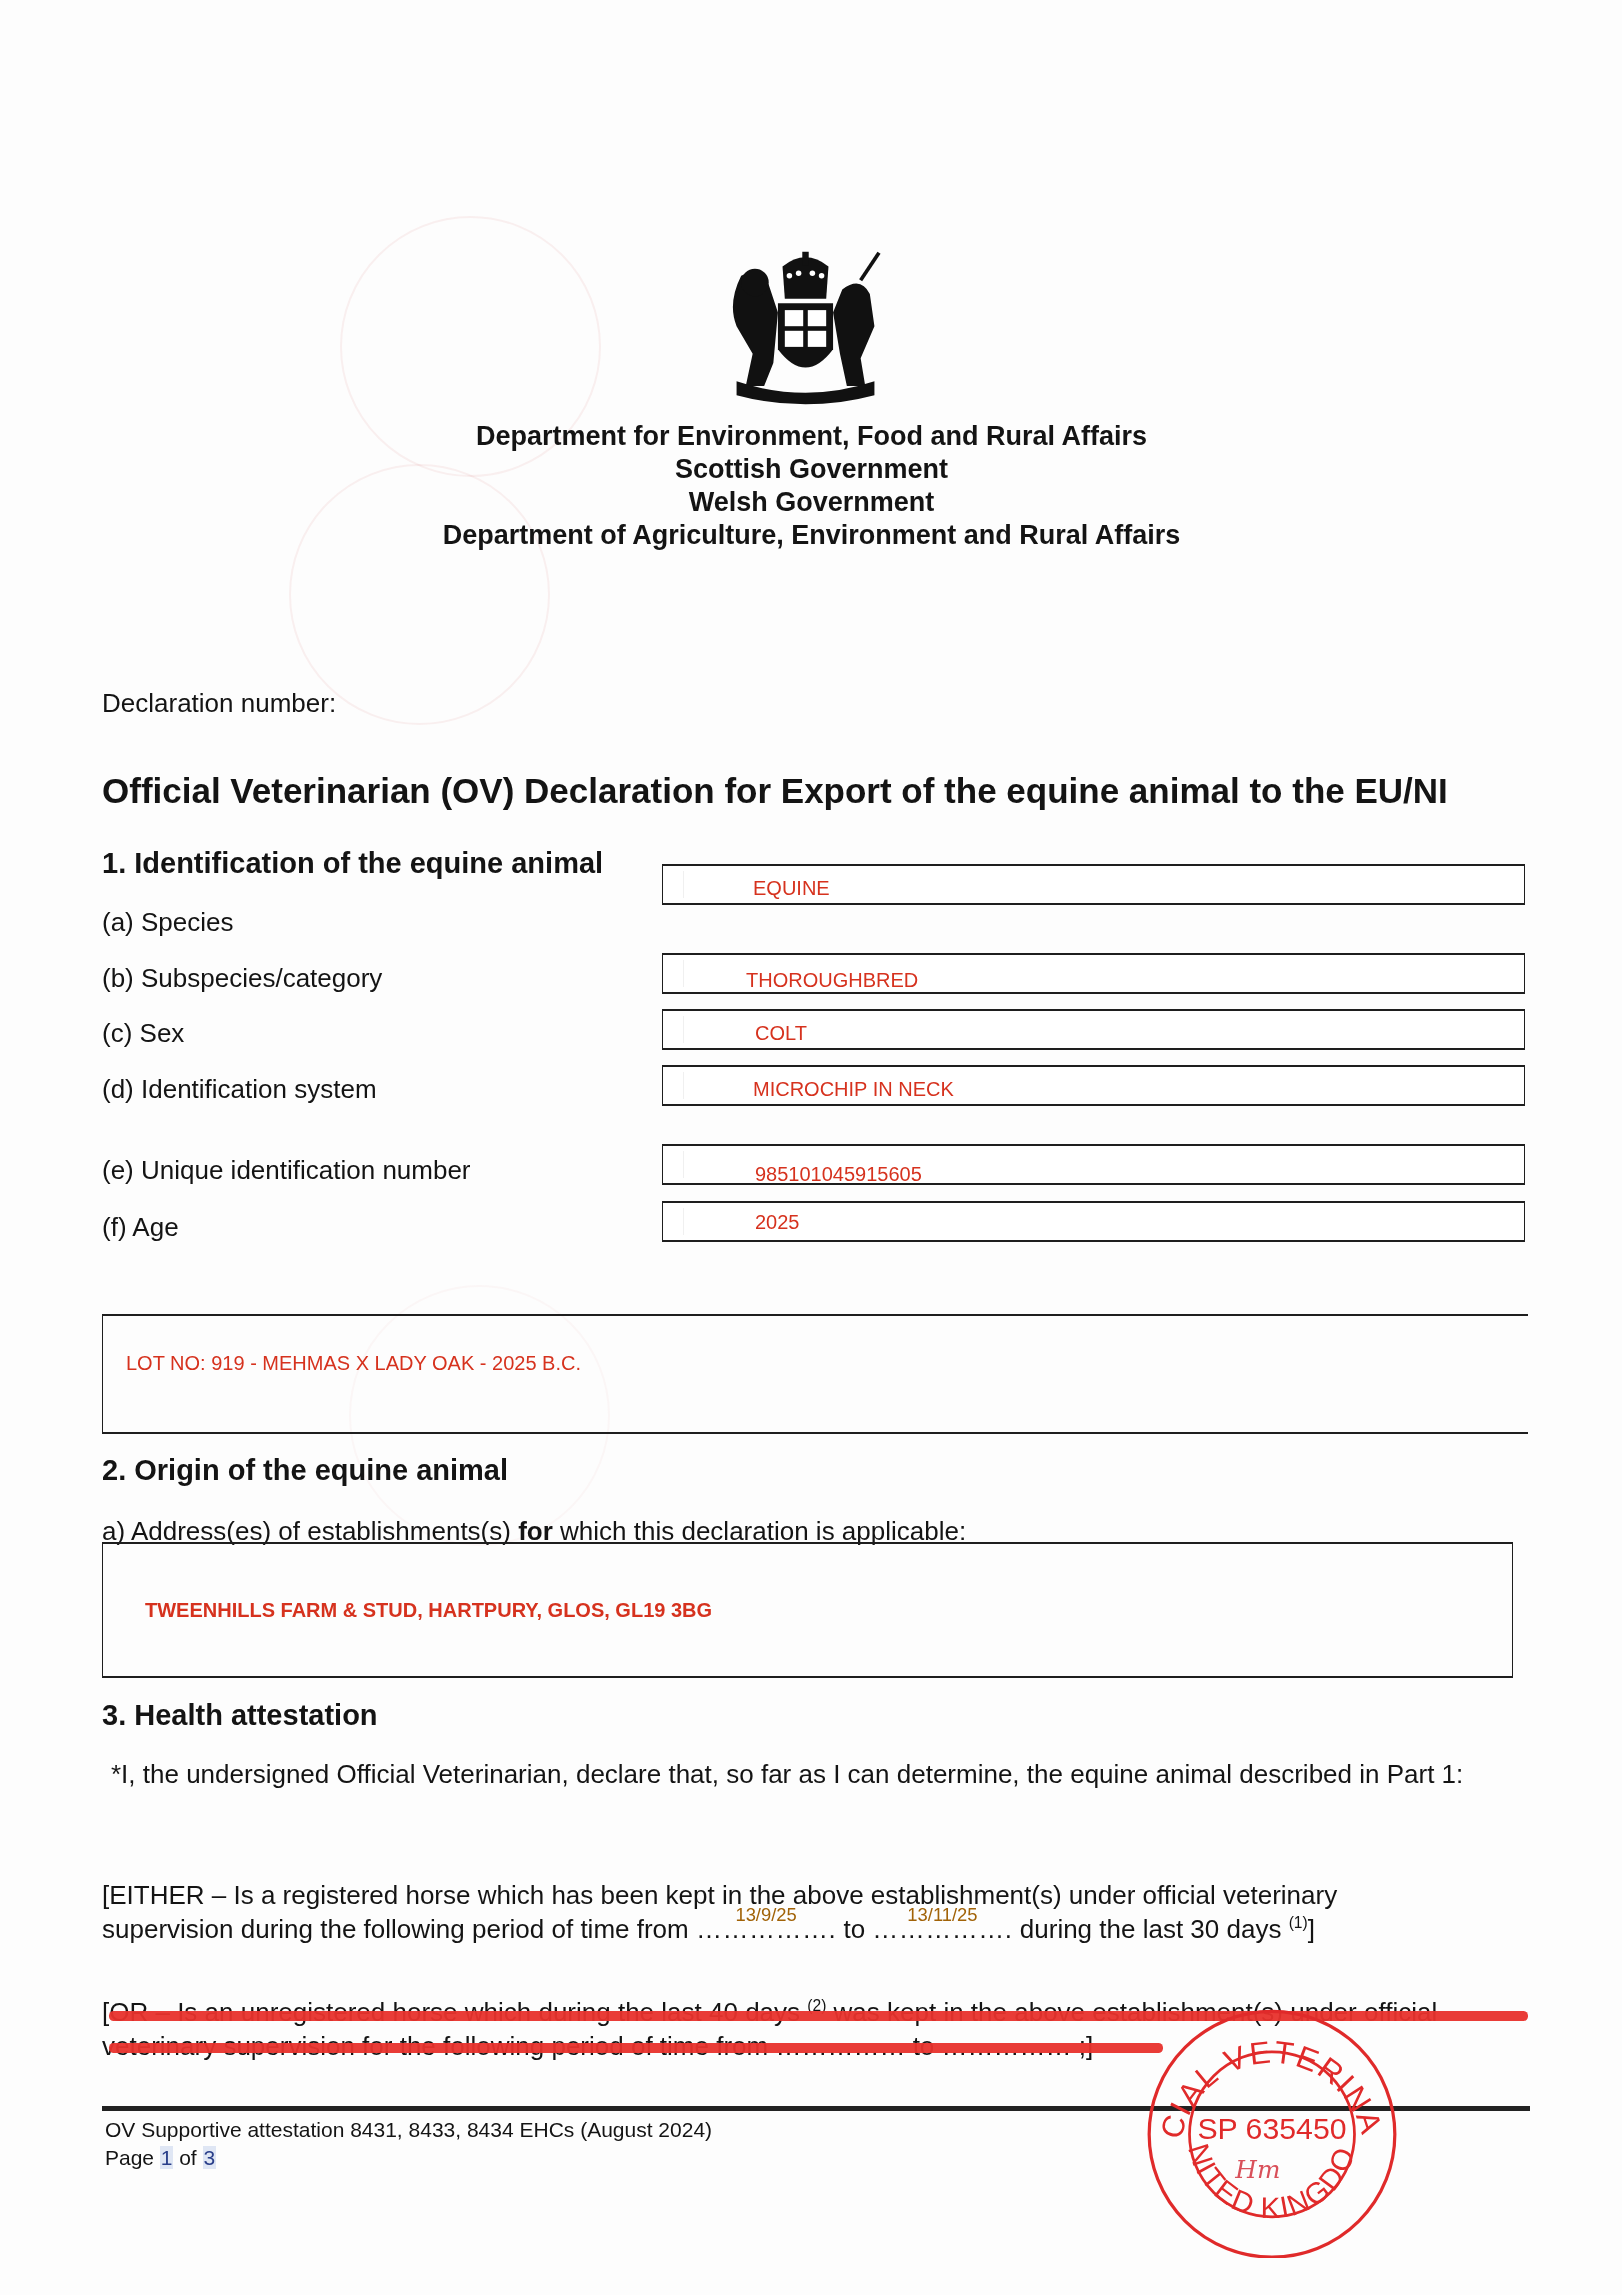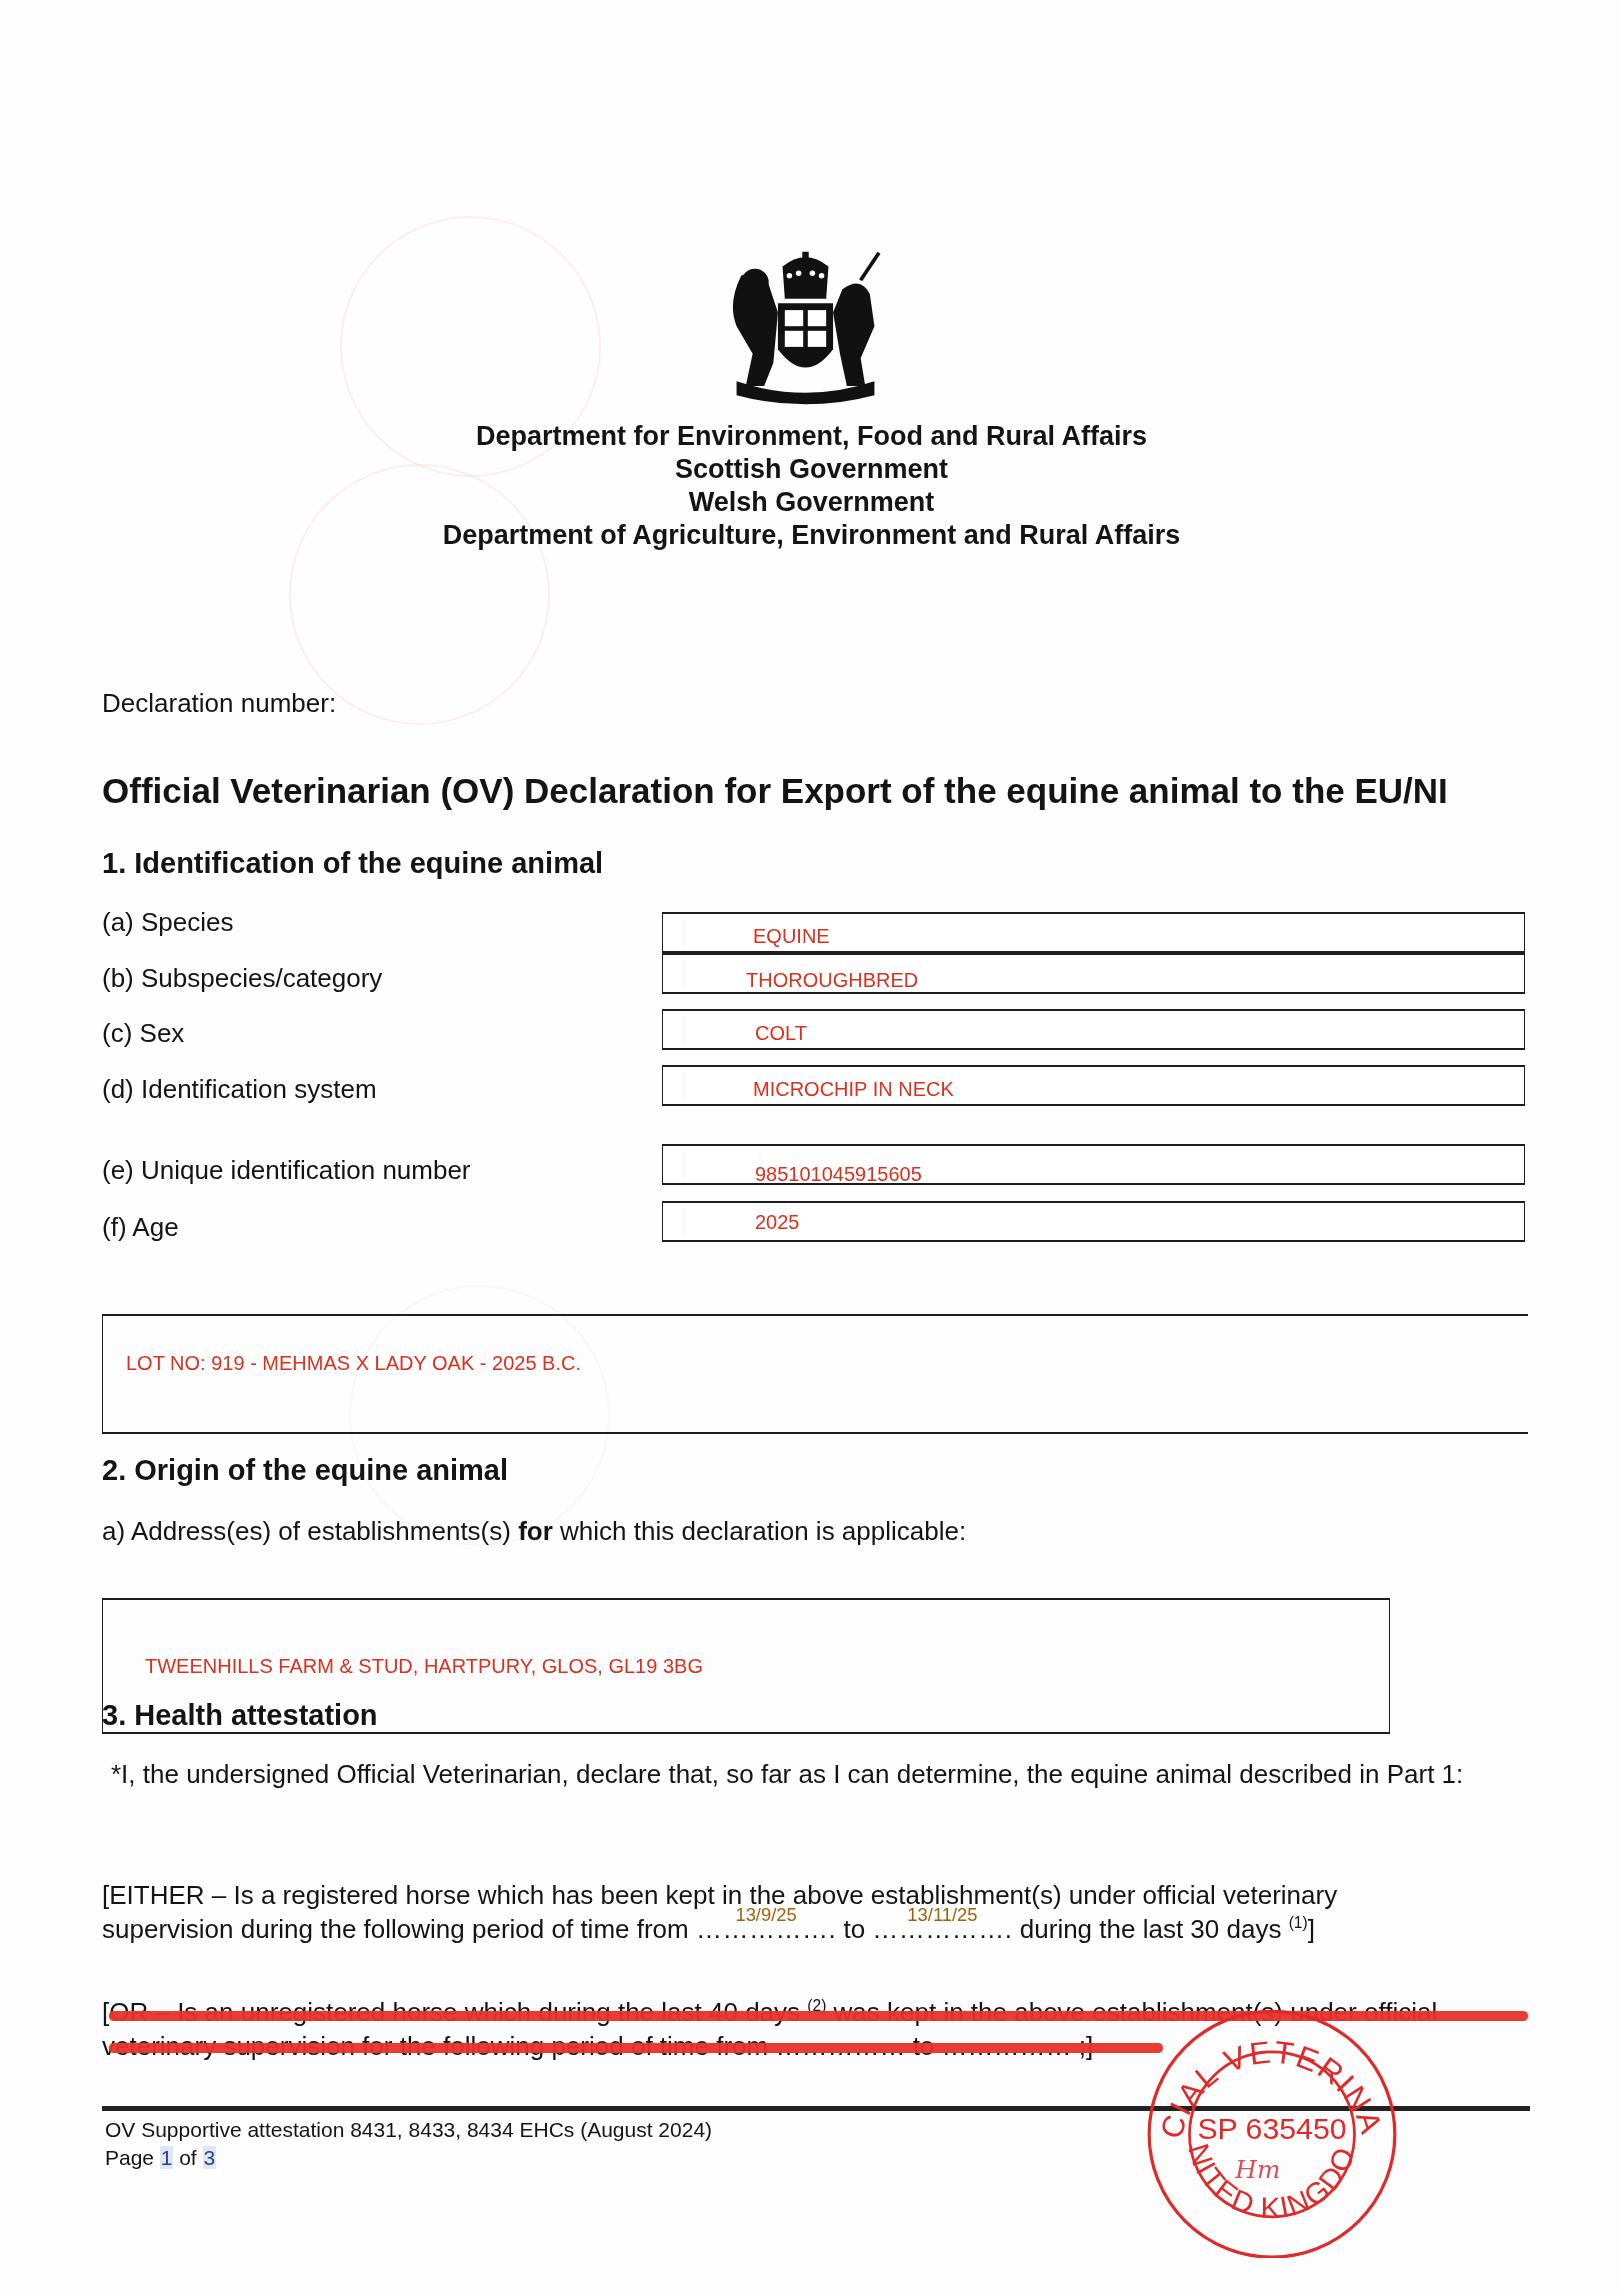--- a/index.html
+++ b/index.html
@@ -31,22 +31,22 @@
     .field-box .inner-line { position: absolute; left: 20px; top: 4.6px; bottom: 4.6px; width: 0.9px; background: #f0f0f0; }
     .field-val { position: absolute; left: 90px; top: 11px; font-size: 20px; color: #d6321e; white-space: nowrap; }
 
     .g-label { position: absolute; left: 102px; top: 1285px; font-size: 25px; white-space: nowrap; }
     .g-box { position: absolute; left: 102px; top: 1314px; width: 1426px; height: 120px;
              border-top: 2.3px solid #1e1e1e; border-bottom: 2.3px solid #1e1e1e; border-left: 1.4px solid #1e1e1e;
              box-sizing: border-box; }
     .g-val { position: absolute; left: 23px; top: 36px; font-size: 20px; color: #d6321e; white-space: nowrap; }
 
     .addr-label { position: absolute; left: 102px; top: 1516px; font-size: 26px; white-space: nowrap; }
-    .addr-box { position: absolute; left: 102px; top: 1598px; width: 1288px; height: 136px;
-                border: 2.3px solid #1e1e1e; border-left-width: 1.4px; border-right-width: 1.4px; box-sizing: border-box; }
+    .addr-box { position: absolute; left: 102px; top: 1542px; width: 1411px; height: 136px;
+                border: 2.3px solid #1e1e1e; border-left-width: 1.4px; border-right-width: 1.4px; box-sizing: border-box; font-weight: bold; }
     .addr-val { position: absolute; left: 42px; top: 55px; font-size: 20px; color: #d6321e; white-space: nowrap; }
 
     .para { position: absolute; left: 102px; width: 1423px; font-size: 26px; line-height: 34px; }
     .justify { text-align: justify; text-align-last: left; }
     .dots { letter-spacing: 0.5px; }
     .hand { position: relative; }
     .hand .hw { position: absolute; left: 50%; transform: translateX(-50%); top: -15.6px; font-size: 18.4px; color: #a16207; white-space: nowrap; }
     sup { font-size: 15.6px; vertical-align: 10px; line-height: 0; }
 
     .strike-line { position: absolute; height: 10px; background: #e8322c; border-radius: 4.6px; opacity: 0.95; }
@@ -101,21 +101,21 @@
     <div>Department of Agriculture, Environment and Rural Affairs</div>
   </div>
 
   <div class="decl-num">Declaration number:</div>
 
   <div class="main-title">Official Veterinarian (OV) Declaration for Export of the equine animal to the EU/NI</div>
 
   <div class="sec-title" style="top:847px;">1. Identification of the equine animal</div>
 
   <div class="field-label" style="top:907px;">(a) Species</div>
-  <div class="field-box" style="top:864px;margin-top:48px;">
+  <div class="field-box" style="top:864px;">
     <div class="inner-line"></div>
     <span class="field-val">EQUINE</span>
   </div>
 
   <div class="field-label" style="top:963px;">(b) Subspecies/category</div>
   <div class="field-box" style="top:953px;">
     <div class="inner-line"></div>
     <span class="field-val" style="left:83px;top:13.8px;">THOROUGHBRED</span>
   </div>
 

